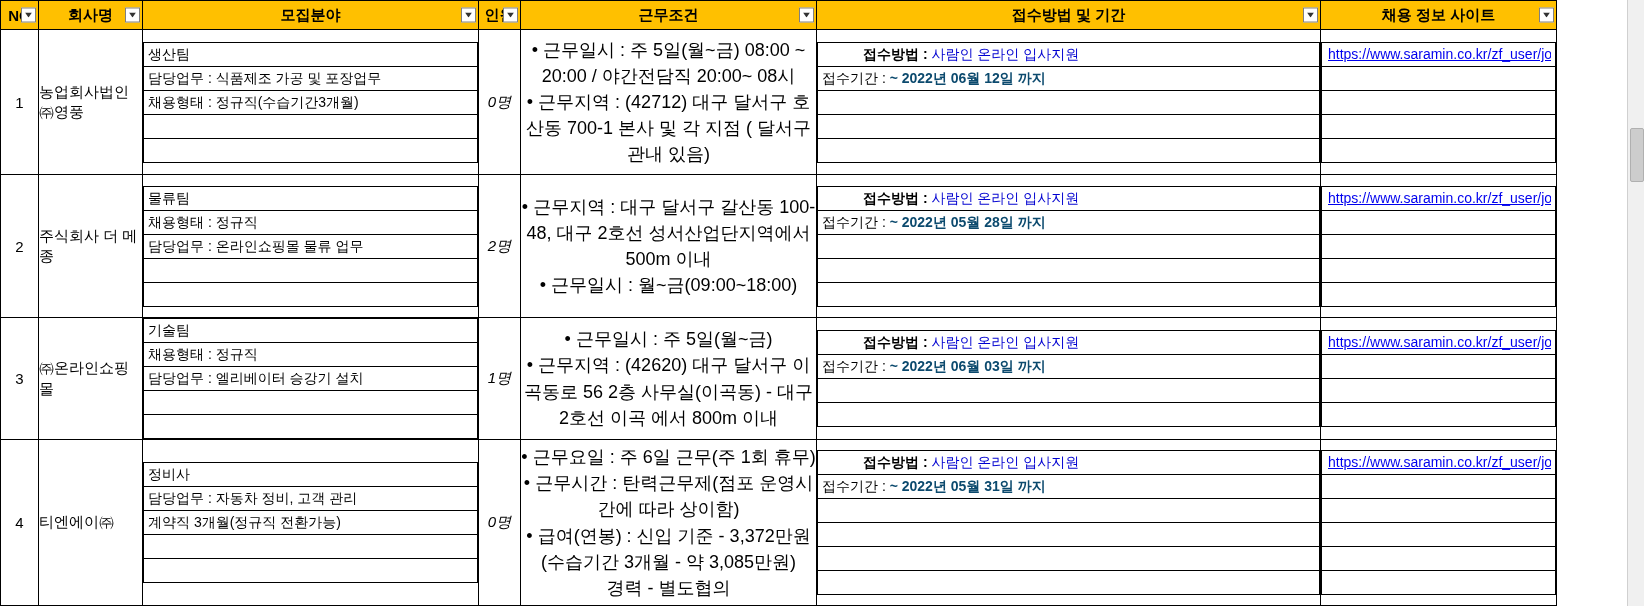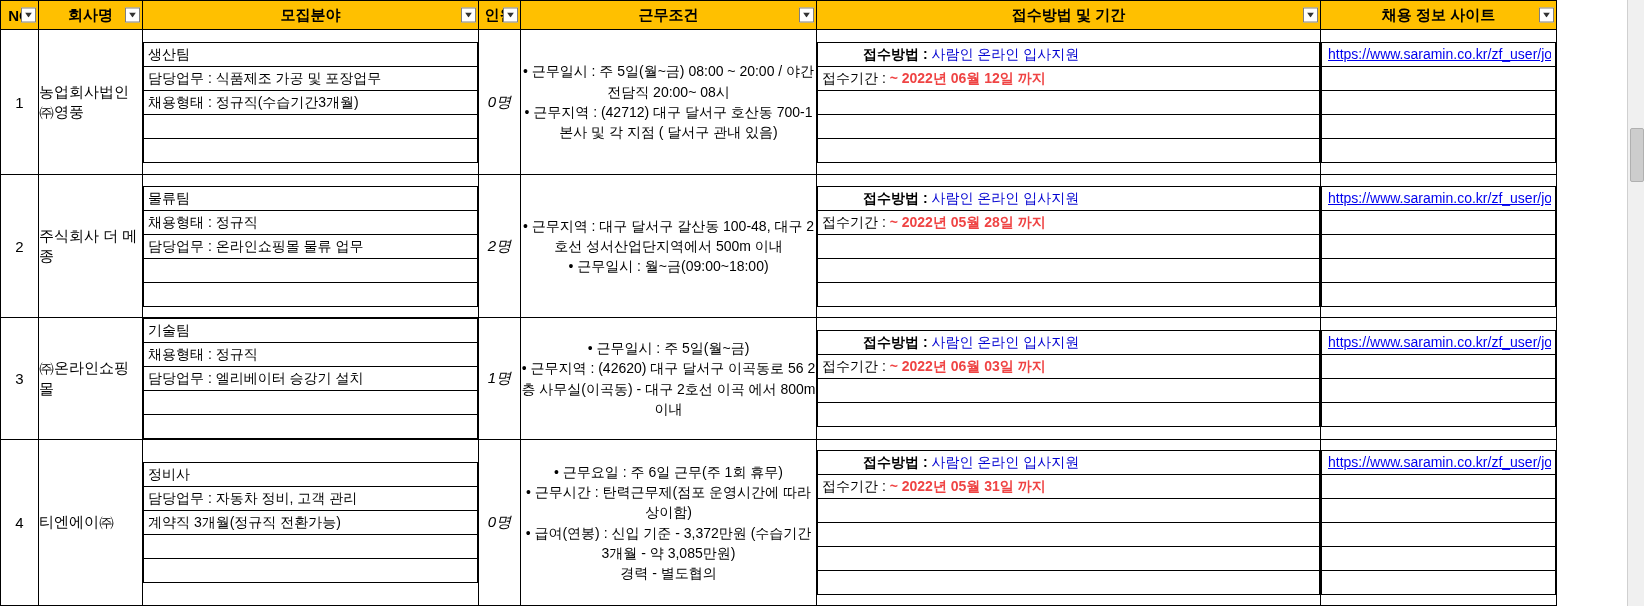--- a/index.html
+++ b/index.html
@@ -83,28 +83,28 @@
     padding: 1px 4px;
     font-size: 14px;
     line-height: 1.3;
     height: 24px;
     box-sizing: border-box;
     vertical-align: middle;
   }
   .job-title { font-weight: normal; }
   .cond-cell {
     text-align: center;
-    font-size: 14px;
+    font-size: 18px;
     line-height: 1.45;
     padding: 2px 6px;
   }
   .apply-line { font-size: 14px; white-space: nowrap; }
   .apply-line b { color: #000; margin-left: 41px; }
   .apply-val { color: #0000d0; font-weight: normal; }
-  .apply-date { color: #ef4444; font-weight: bold; margin-top: 16px; }
+  .apply-date { color: #0c4a6e; font-weight: bold; margin-top: 16px; }
   .site-link {
     color: #0000ee;
     text-decoration: underline;
     font-size: 14px;
     white-space: nowrap;
     overflow: hidden;
     display: block;
     padding-left: 2px;
   }
   

